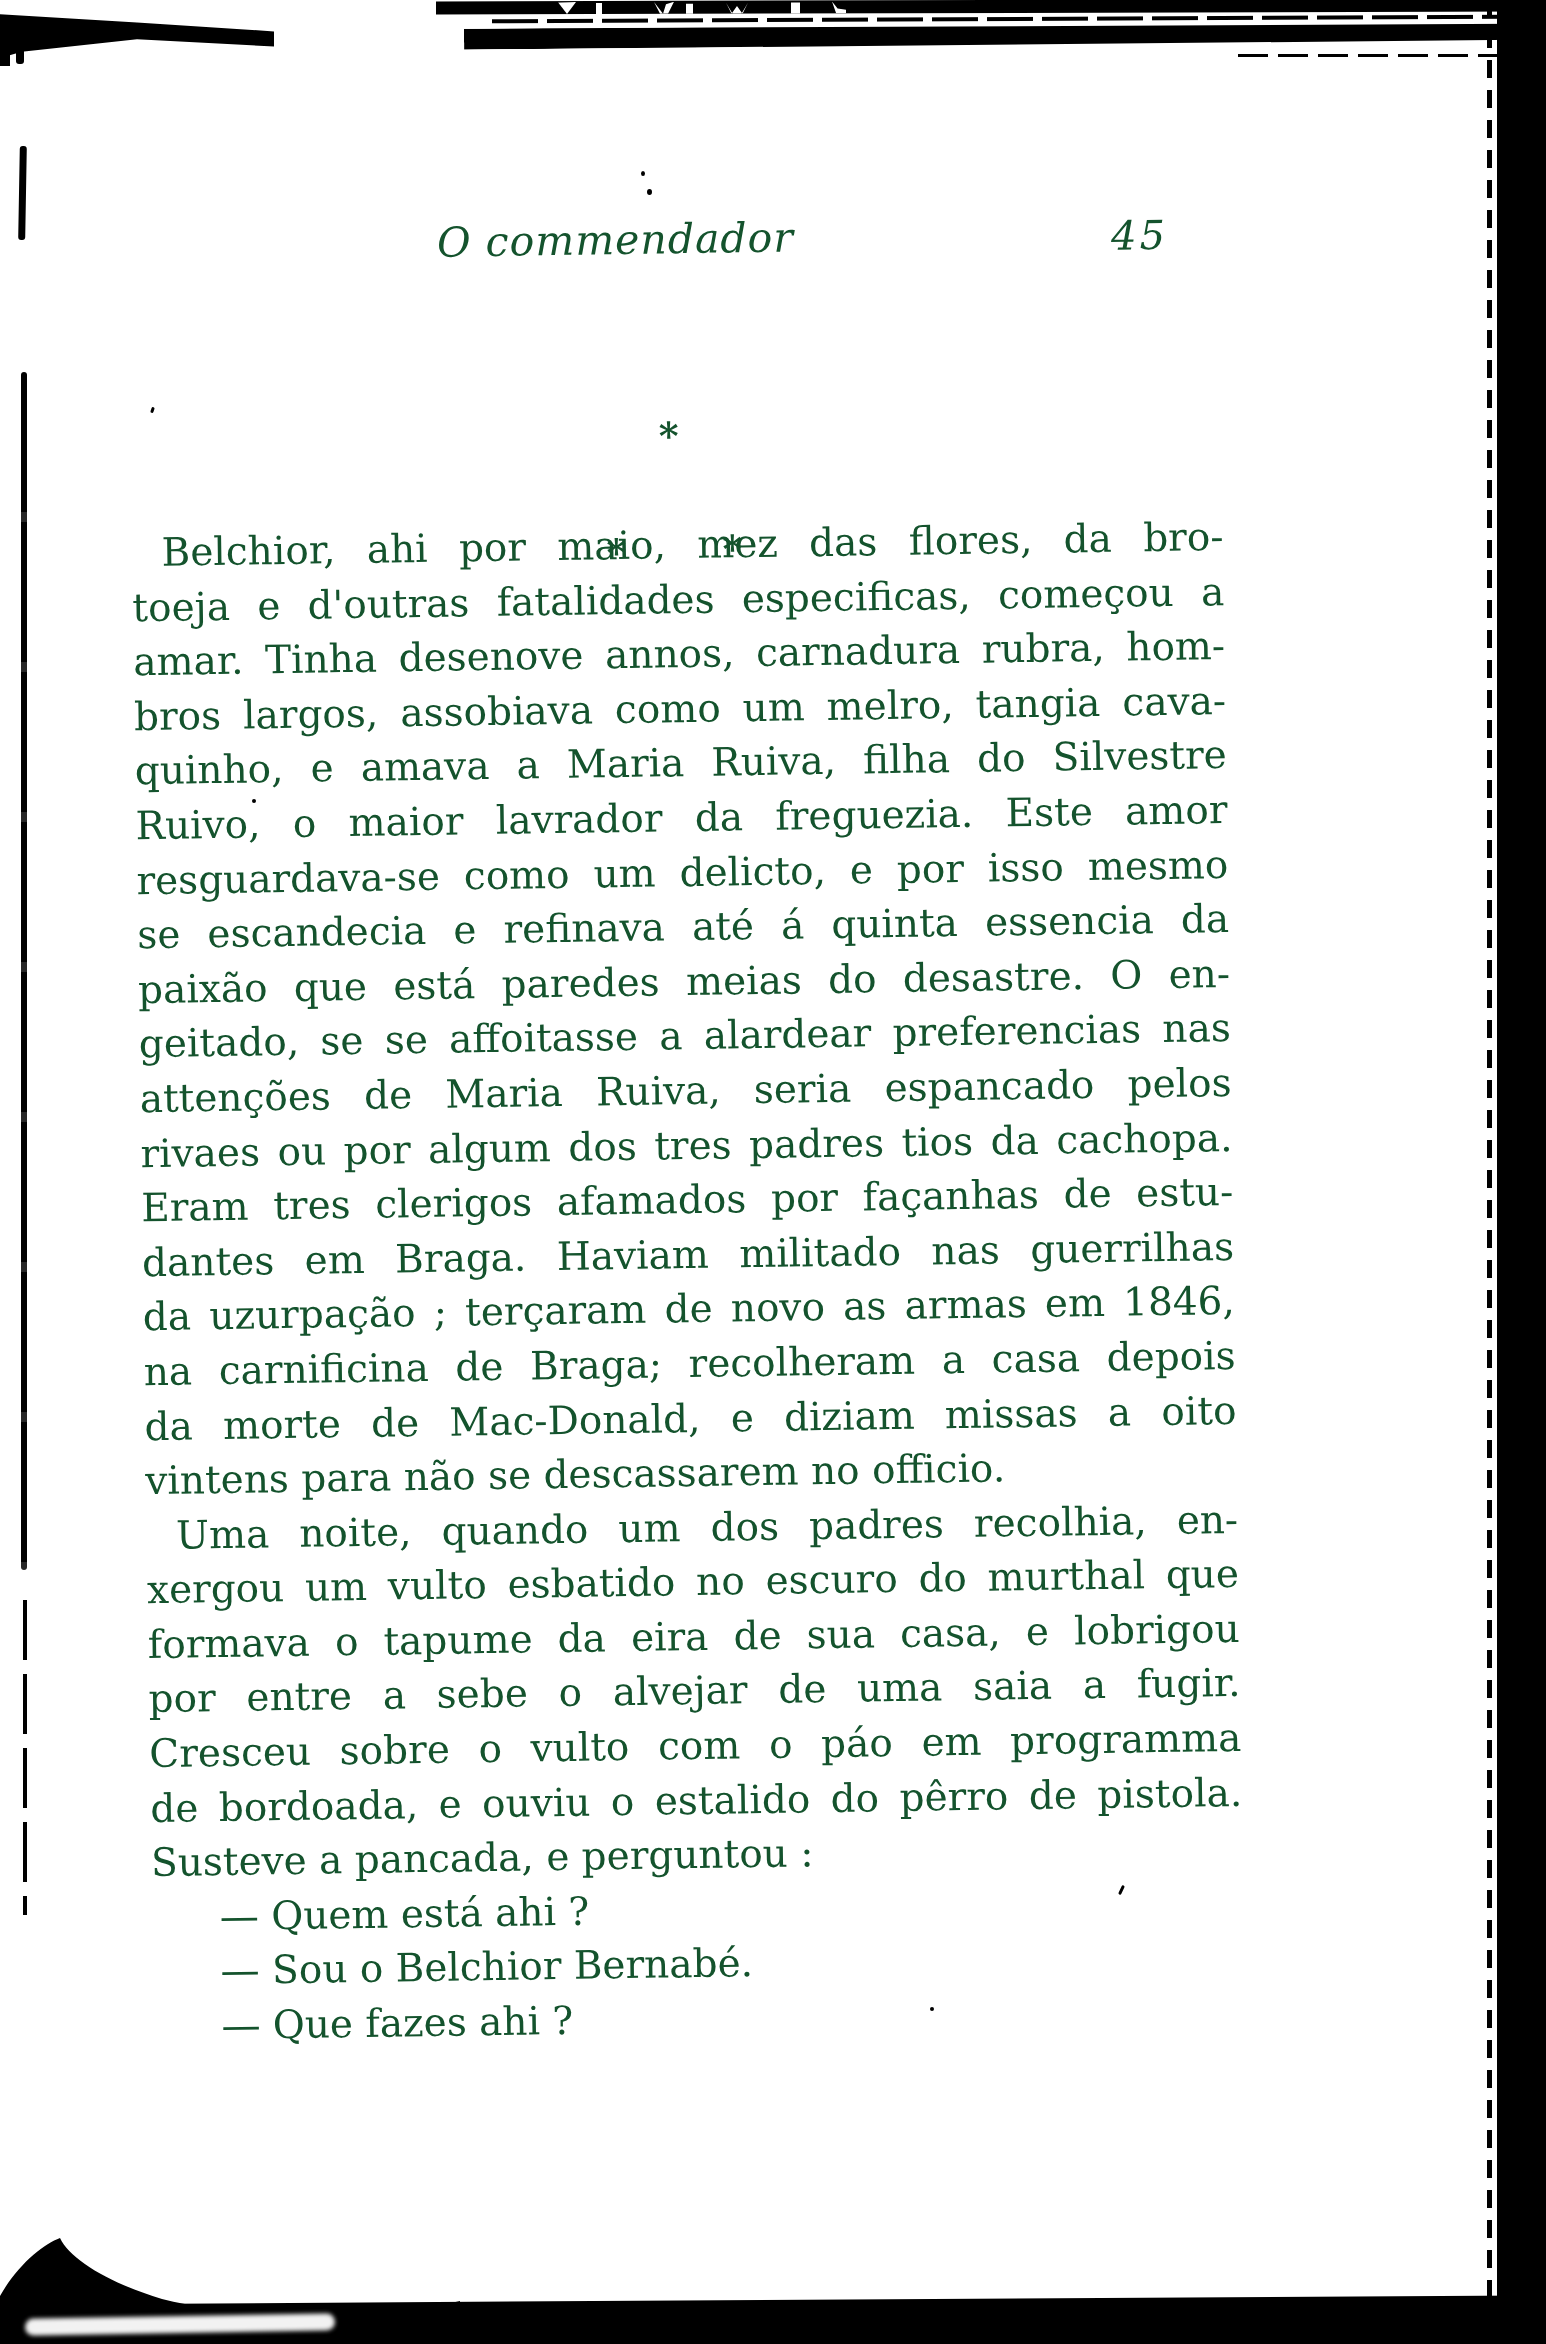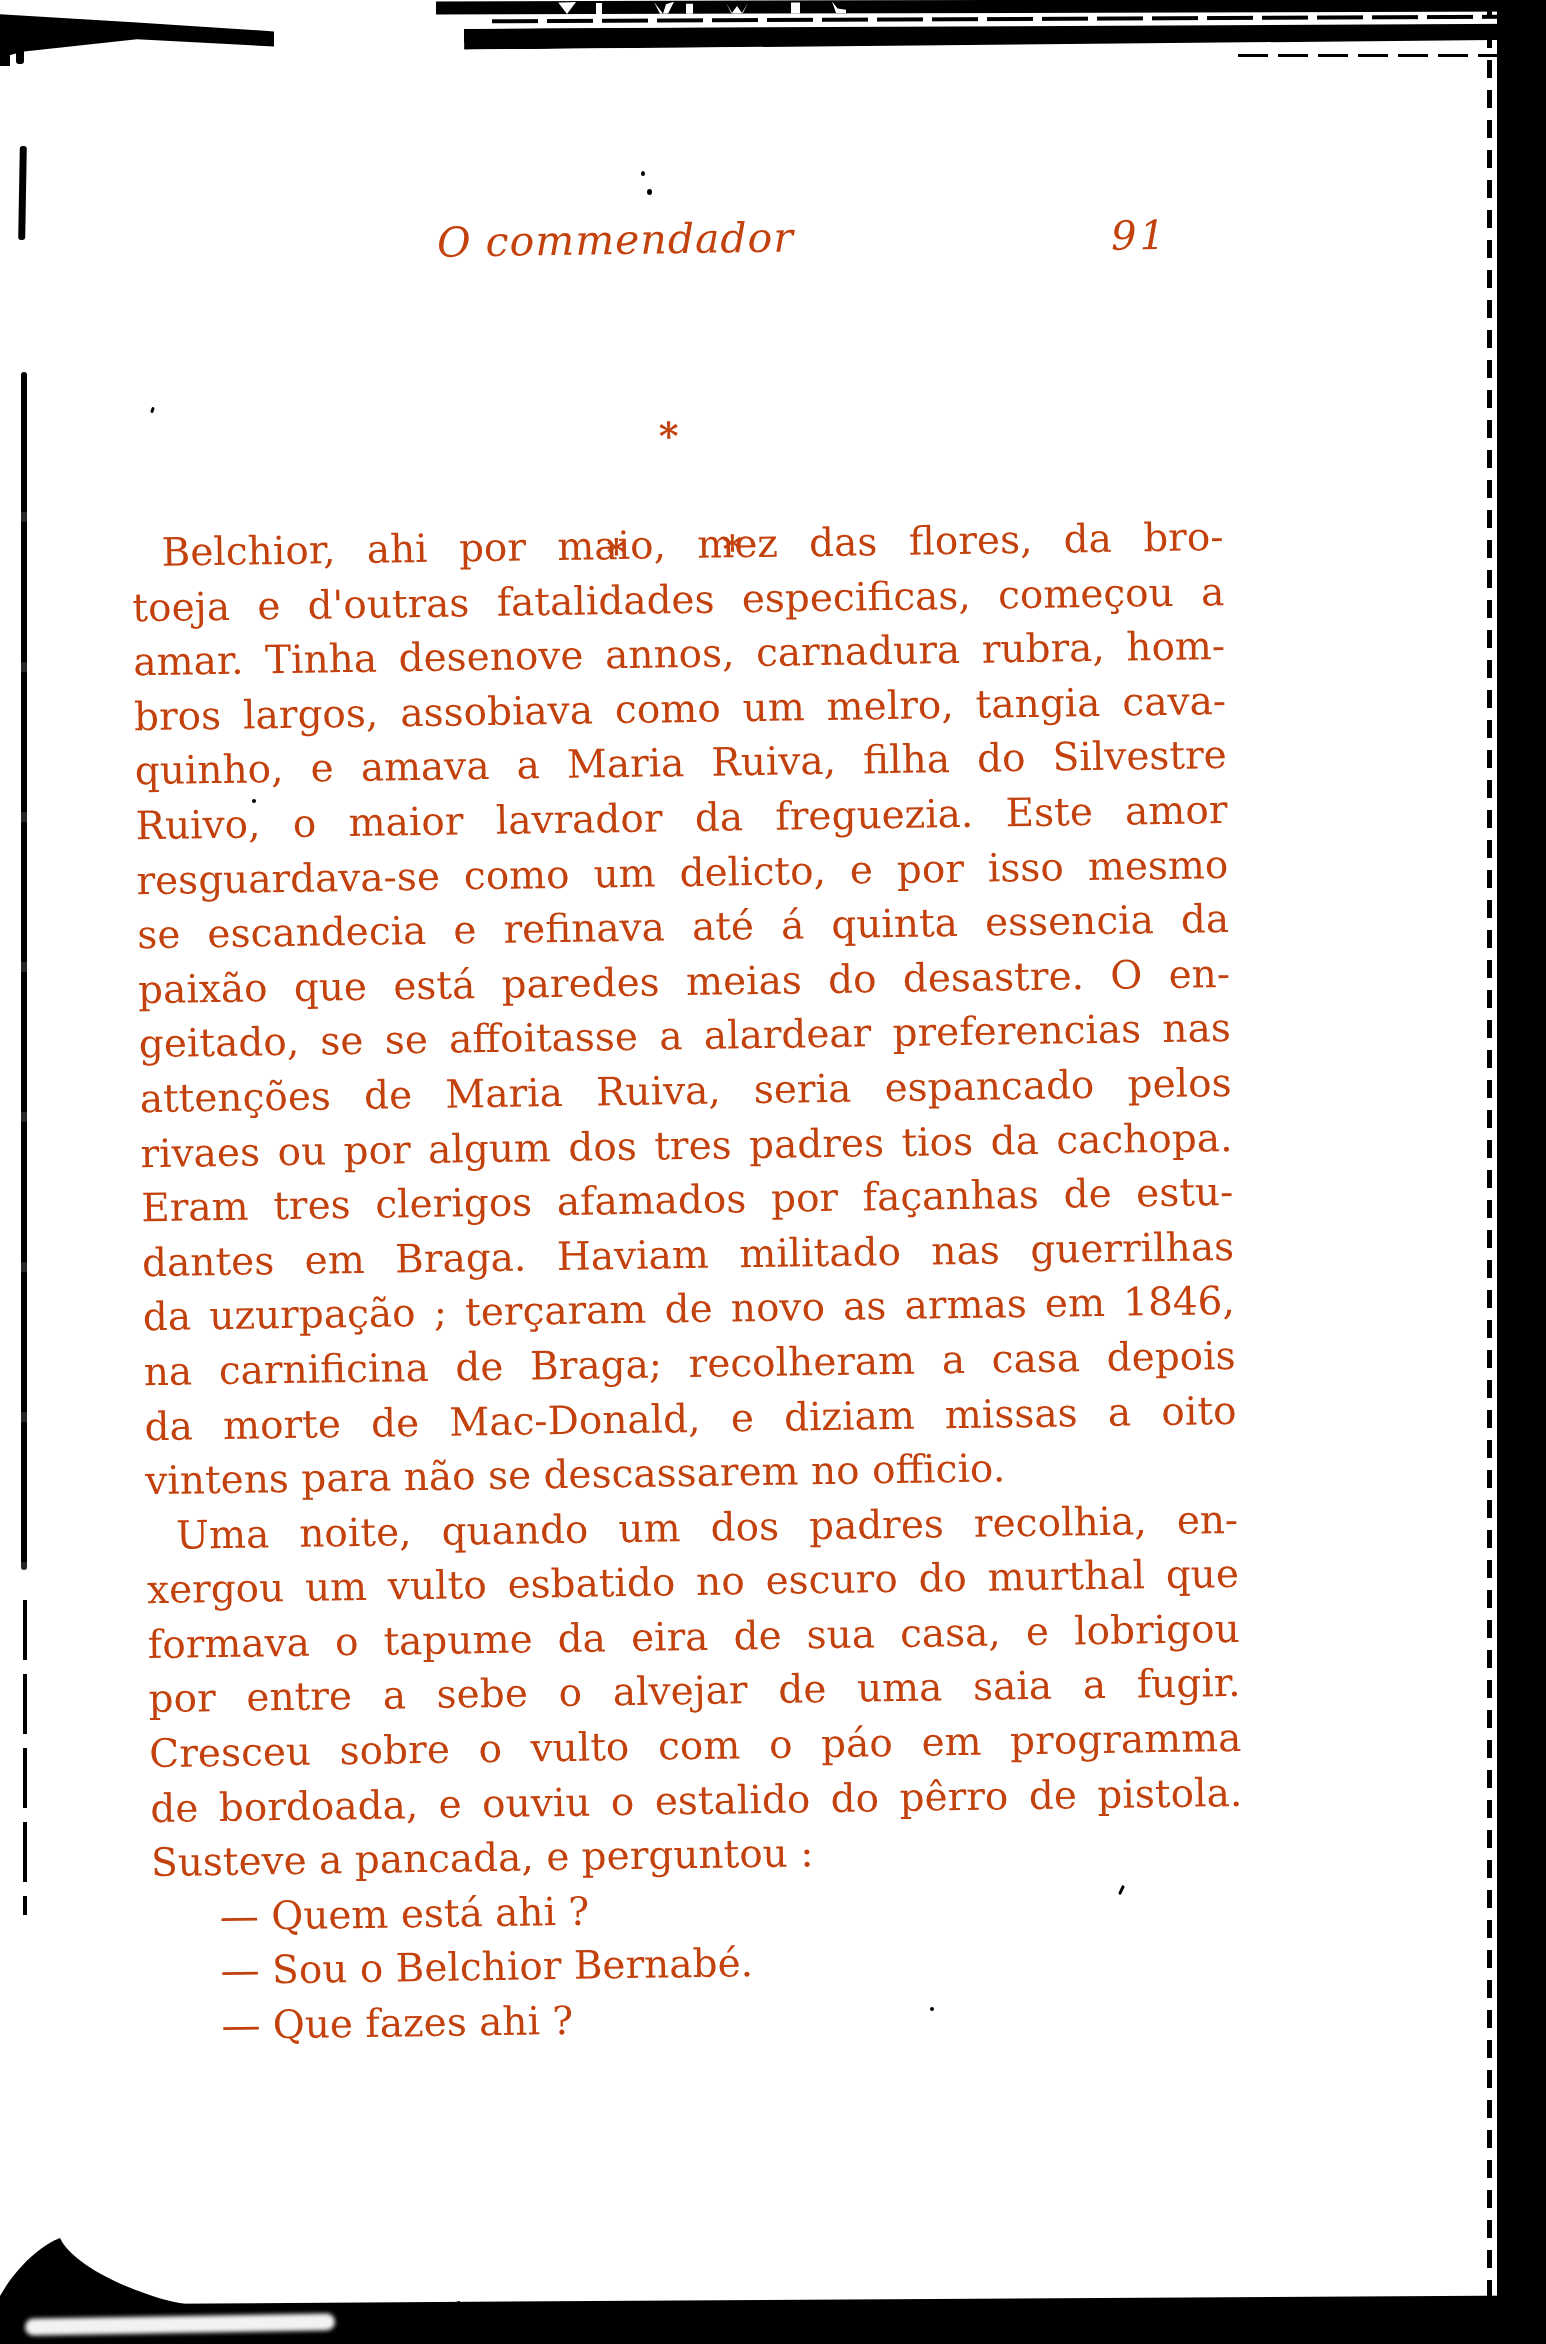--- a/index.html
+++ b/index.html
@@ -1,18 +1,18 @@
 <!DOCTYPE html>
 <html><head>
 <meta charset="utf-8">
 <style>
   html,body{margin:0;padding:0;background:#ffffff;}
   .scan{
     position:relative;width:1546px;height:2344px;background:#fff;
-    overflow:hidden;font-family:"DejaVu Serif", serif;color:#c2410c;
+    overflow:hidden;font-family:"DejaVu Serif", serif;color:#14532d;
   }
   
   .content{
     position:absolute;left:0;top:0;width:1546px;height:2344px;
     transform:rotate(-0.85deg);transform-origin:760px 1250px;
   }
   .head-title{
     position:absolute;left:452px;top:214px;
     font-style:italic;font-size:41px;letter-spacing:1px;white-space:nowrap;
   }
@@ -114,21 +114,21 @@
   <div class="art a-bottom-speck"></div>
   <div class="speck sp1"></div>
   <div class="speck sp2"></div>
   <div class="speck sp3"></div>
   <div class="speck sp4"></div>
   <div class="speck sp5"></div>
   <div class="speck sp6"></div>
 
   <div class="content">
     <div class="head-title">O commendador</div>
-    <div class="page-num">91</div>
+    <div class="page-num">45</div>
 
     <div class="ast ast-top">*</div>
     <div class="ast ast-left">*</div>
     <div class="ast ast-right">*</div>
 
     <div class="bodytext">
       <div class="ln ln-start">Belchior, ahi por maio, mez das flores, da bro-</div>
       <div class="ln">toeja e d'outras fatalidades especificas, começou a</div>
       <div class="ln">amar. Tinha desenove annos, carnadura rubra, hom-</div>
       <div class="ln">bros largos, assobiava como um melro, tangia cava-</div>

